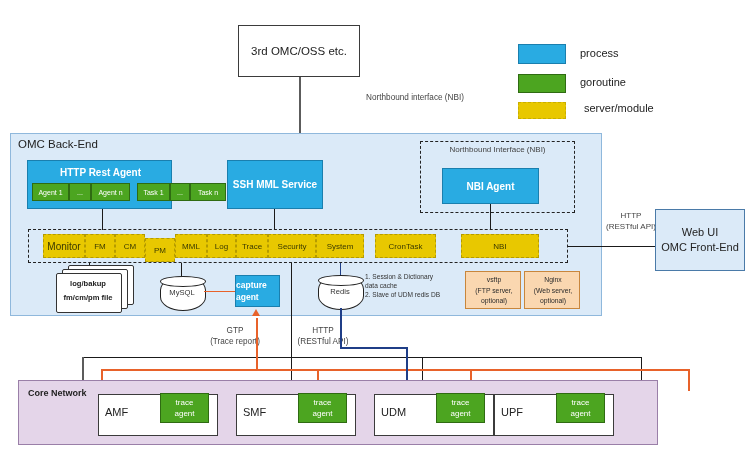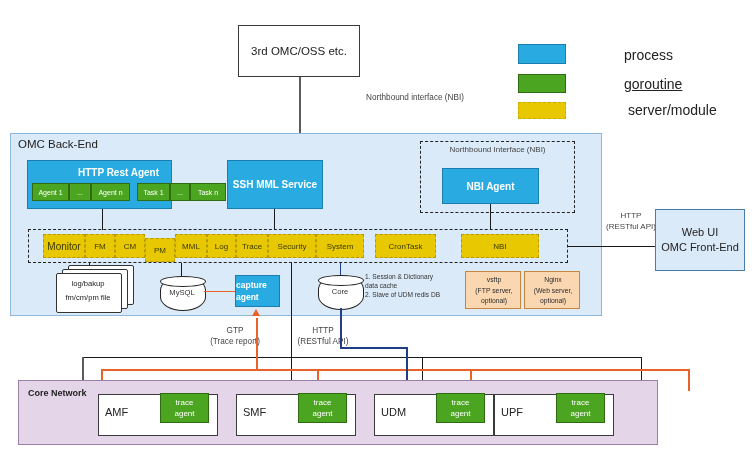--- a/index.html
+++ b/index.html
@@ -18,66 +18,66 @@
   
   #backend{left:10px;top:133px;width:592px;height:183px;background:#DBEAF8;border:1px solid #8FB8DC;}
   #backend-title{left:18px;top:138px;font-size:11.5px;color:#222;}
   #corenet{left:18px;top:380px;width:640px;height:65px;background:#E4D5E9;border:1px solid #9a7fa8;}
   #corenet-title{left:28px;top:388px;font-size:9px;color:#222;font-weight:bold;}
   .dashbox{border:1.5px dashed #222;background:transparent;}
 
   
   .lbl{font-size:8.2px;color:#444;text-align:center;line-height:11px;}
   .note{font-size:6.6px;color:#333;line-height:9px;}
-  .legend-t{font-size:14px;color:#222;margin-left:44px;}
+  .legend-t{font-size:11px;color:#222;}
 
   
   .cyl{background:#fff;border:1.3px solid #222;border-radius:50%/14px;position:absolute;
        display:flex;align-items:center;justify-content:center;font-size:8px;color:#333;}
   .cyl:before{content:"";position:absolute;left:-1.3px;right:-1.3px;top:-1.3px;height:9px;
        border:1.3px solid #222;border-radius:50%;background:#fff;}
 
   
-  .docstack{position:absolute;}
+  .docstack{position:absolute;font-weight:bold;}
   .docstack .sh{position:absolute;background:#fff;border:1.2px solid #333;border-radius:2px;}
 
   
   .ln{position:absolute;background:#555;}
   .ln.blk{background:#1a1a1a;}
   .ln.gry{background:#5c5c5c;}
   .ln.org{background:#E8622A;}
   .ln.navy{background:#1F3E87;}
   .arrow-up{position:absolute;width:0;height:0;border-left:4.5px solid transparent;
             border-right:4.5px solid transparent;border-bottom:7px solid #E8622A;}
 </style>
 </head>
 <body>
 
 <div class="abs" style="left:518px;top:42px;width:230px;height:80px;">
   <div class="abs" style="left:0;top:2px;width:48px;height:20px;background:#29ABE2;border:1px solid #1a7fae;"></div>
   <div class="abs legend-t" style="left:62px;top:5px;">process</div>
   <div class="abs" style="left:0;top:32px;width:48px;height:19px;background:#4CA520;border:1px solid #2f6b12;"></div>
-  <div class="abs legend-t" style="left:62px;top:34px;text-decoration:underline;">goroutine</div>
+  <div class="abs legend-t" style="left:62px;top:34px;">goroutine</div>
   <div class="abs" style="left:0;top:60px;width:48px;height:17px;background:#E8C800;border:1.5px dashed #c9ae00;"></div>
   <div class="abs legend-t" style="left:66px;top:60px;">server/module</div>
 </div>
 
 <div class="abs box-white ctr" style="left:238px;top:25px;width:122px;height:52px;font-size:11.5px;">
   <span>3rd OMC/OSS etc.</span>
 </div>
 <div class="ln gry abs" style="left:299px;top:77px;width:1.8px;height:57px;"></div>
 <div class="abs lbl" style="left:300px;top:92px;width:230px;">
   <div>Northbound interface (NBI)</div>
 </div>
 
 <div class="abs" id="backend"></div>
 <div class="abs" id="backend-title">OMC Back-End</div>
 
 <div class="abs proc" style="left:27px;top:160px;width:145px;height:49px;">
-  <div class="abs ctr" style="left:0;top:3px;width:145px;height:16px;font-size:10px;margin-left:18px;">HTTP Rest Agent</div>
+  <div class="abs ctr" style="left:0;top:3px;width:145px;height:16px;font-size:10px;">HTTP Rest Agent</div>
   <div class="abs ctr goroutine" style="left:4px;top:22px;width:37px;height:18px;font-size:7px;font-weight:normal;">Agent 1</div>
   <div class="abs ctr goroutine" style="left:41px;top:22px;width:22px;height:18px;font-size:7px;font-weight:normal;">...</div>
   <div class="abs ctr goroutine" style="left:63px;top:22px;width:39px;height:18px;font-size:7px;font-weight:normal;">Agent n</div>
   <div class="abs ctr goroutine" style="left:109px;top:22px;width:33px;height:18px;font-size:7px;font-weight:normal;">Task 1</div>
   <div class="abs ctr goroutine" style="left:142px;top:22px;width:20px;height:18px;font-size:7px;font-weight:normal;">...</div>
   <div class="abs ctr goroutine" style="left:162px;top:22px;width:36px;height:18px;font-size:7px;font-weight:normal;">Task n</div>
 </div>
 <div class="ln blk abs" style="left:102px;top:209px;width:1.3px;height:21px;"></div>
 
 <div class="abs proc ctr" style="left:227px;top:160px;width:96px;height:49px;font-size:10px;">
@@ -126,21 +126,21 @@
 
 <div class="abs proc" style="left:235px;top:275px;width:45px;height:32px;font-size:8.5px;">
   <div class="abs" style="left:0;top:3px;width:45px;text-align:left;line-height:12px;">
     <div>capture</div>
     <div>agent</div>
   </div>
 </div>
 <div class="ln org abs" style="left:204px;top:291px;width:31px;height:1.4px;"></div>
 
 <div class="cyl" style="left:318px;top:275px;width:44px;height:33px;"></div>
-<div class="abs" style="left:318px;top:287px;width:44px;text-align:center;font-size:7.6px;color:#333;">Core</div>
+<div class="abs" style="left:318px;top:287px;width:44px;text-align:center;font-size:7.6px;color:#333;">Redis</div>
 <div class="abs note" style="left:365px;top:272px;width:100px;">
   <div>1. Session &amp; Dictionary</div>
   <div>data cache</div>
   <div>2. Slave of UDM redis DB</div>
 </div>
 
 <div class="abs orangebox" style="left:465px;top:271px;width:56px;height:38px;">
   <div class="abs" style="left:0;top:3px;width:56px;text-align:center;font-size:6.8px;line-height:10.5px;">
     <div>vsftp</div>
     <div>(FTP server,</div>

